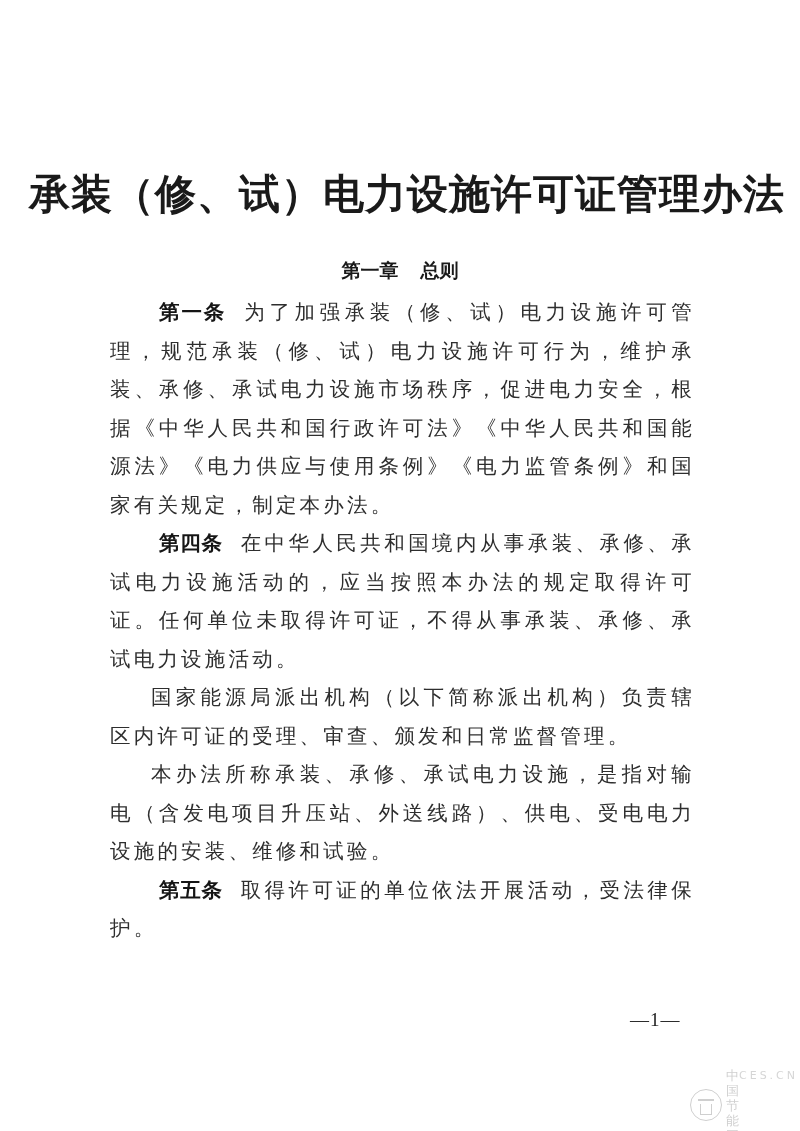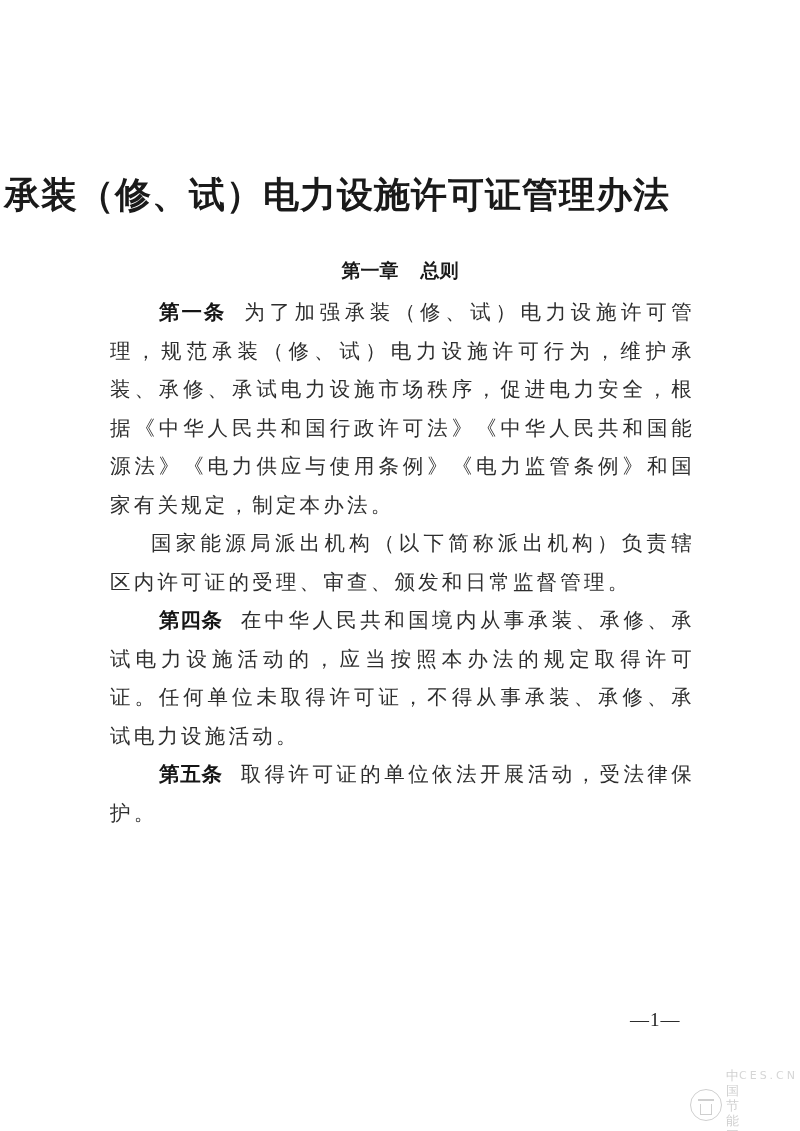--- a/index.html
+++ b/index.html
@@ -15,25 +15,26 @@
       font-family: "DejaVu Serif", "Liberation Serif", serif;
       color: #2a2a2a;
     }
     .page {
       position: absolute;
       left: 0; top: 0;
       width: 800px; height: 1131px;
     }
     .doc-title {
       position: absolute;
-      left: 4px; right: 0;
+      left: 14px; right: 0;
       top: 172px;
+      text-align: center;
       font-family: "DejaVu Serif", "Liberation Serif", serif;
       font-weight: bold;
-      font-size: 36px;
+      font-size: 41px;
       letter-spacing: 1px;
       color: #1a1a1a;
       line-height: 44px;
     }
     .chapter {
       position: absolute;
       left: 0; right: 0;
       top: 256px;
       text-align: center;
       font-family: Liberation Serif, serif;
@@ -130,22 +131,23 @@
 <div class="page">
 
   <div class="doc-title">承装（修、试）电力设施许可证管理办法</div>
 
   <div class="chapter">
     <span>第一章</span><span class="gap"></span><span>总则</span>
   </div>
 
   <div class="body-text">
     <p class="para"><span class="art-label">第一条</span><span>为了加强承装（修、试）电力设施许可管理，规范承装（修、试）电力设施许可行为，维护承装、承修、承试电力设施市场秩序，促进电力安全，根据《中华人民共和国行政许可法》《中华人民共和国能源法》《电力供应与使用条例》《电力监管条例》和国家有关规定，制定本办法。</span></p>
+    <p class="para"><span class="art-label">第四条</span><span>在中华人民共和国境内从事承装、承修、承试电力设施活动的，应当按照本办法的规定取得许可证。任何单位未取得许可证，不得从事承装、承修、承试电力设施活动。</span></p>
     <p class="para"><span>国家能源局派出机构（以下简称派出机构）负责辖区内许可证的受理、审查、颁发和日常监督管理。</span></p>
-    <p class="para"><span class="art-label">第四条</span><span>在中华人民共和国境内从事承装、承修、承试电力设施活动的，应当按照本办法的规定取得许可证。任何单位未取得许可证，不得从事承装、承修、承试电力设施活动。</span></p>
+    <p class="para"><span>本办法所称承装、承修、承试电力设施，是指对输电（含发电项目升压站、外送线路）、供电、受电电力设施的安装、维修和试验。</span></p>
     <p class="para"><span class="art-label">第五条</span><span>取得许可证的单位依法开展活动，受法律保护。</span></p>
   </div>
 
   <div class="page-number">—1—</div>
 
   <div class="watermark">
     <div class="wm-logo"></div>
     <div class="wm-text">
       <span class="wm-cn">中国节能网</span>
       <span class="wm-en">CES.CN</span>

